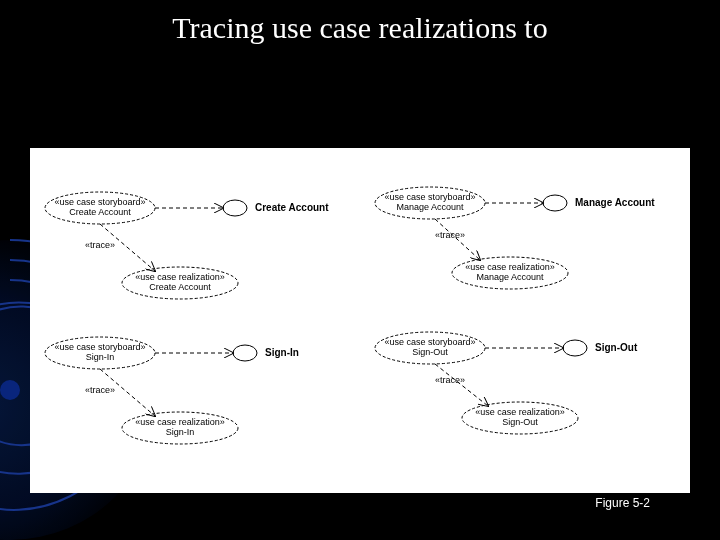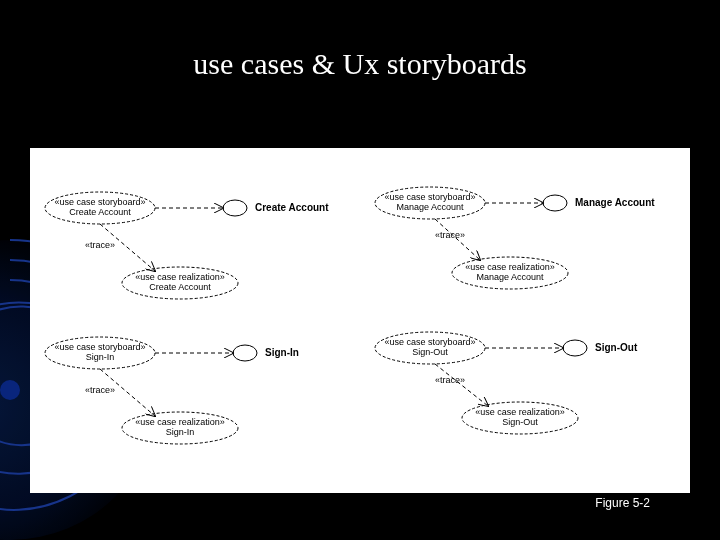--- a/index.html
+++ b/index.html
@@ -80,22 +80,21 @@
   <g stroke="#1a3a9a" fill="none" stroke-width="2" opacity="0.9">
     <circle cx="130" cy="210" r="150" fill="url(#rg)" stroke="none" opacity="0.6"></circle>
     <path d="M130 60 C230 60 280 150 260 230 C240 310 150 350 90 320 C30 290 20 210 60 160 C100 110 180 110 210 160"></path>
     <path d="M130 80 C210 80 250 150 235 215 C220 280 150 310 100 285 C50 260 45 195 80 155 C115 115 175 118 195 158"></path>
     <path d="M130 100 C195 100 225 155 212 205 C200 255 150 278 112 258 C75 238 72 188 100 158"></path>
     <circle cx="130" cy="210" r="10" fill="#0a2a8a" stroke="none"></circle>
   </g>
 </svg>
 
 <h1 class="title">
-  <br>
-  <span>use cases &amp; Ux storyboards</span>
+  <span>Tracing use case realizations to</span><br>
 </h1>
 
 <div class="diagram-panel">
   <svg viewBox="0 0 660 285">
     <defs>
       <marker id="openArrow" markerWidth="10" markerHeight="10" refX="9" refY="5" orient="auto">
         <path d="M0 0 L10 5 L0 10" fill="none" stroke="#000" stroke-width="1"></path>
       </marker>
     </defs>
 

